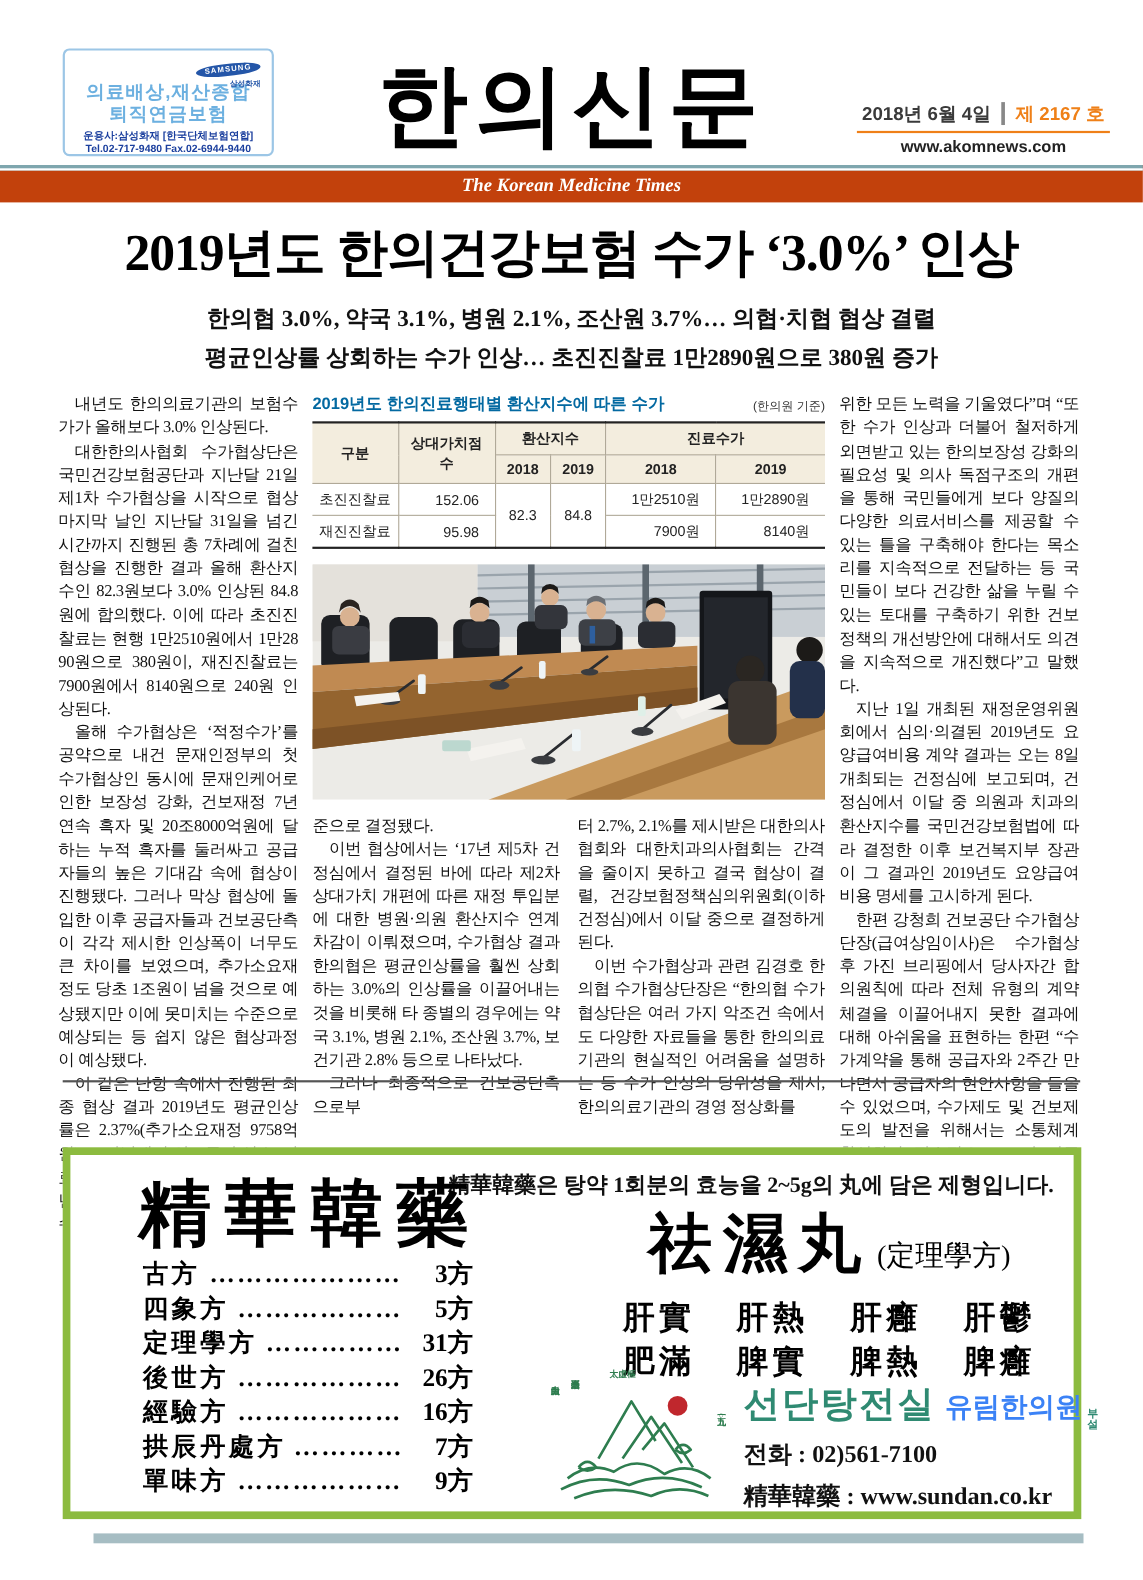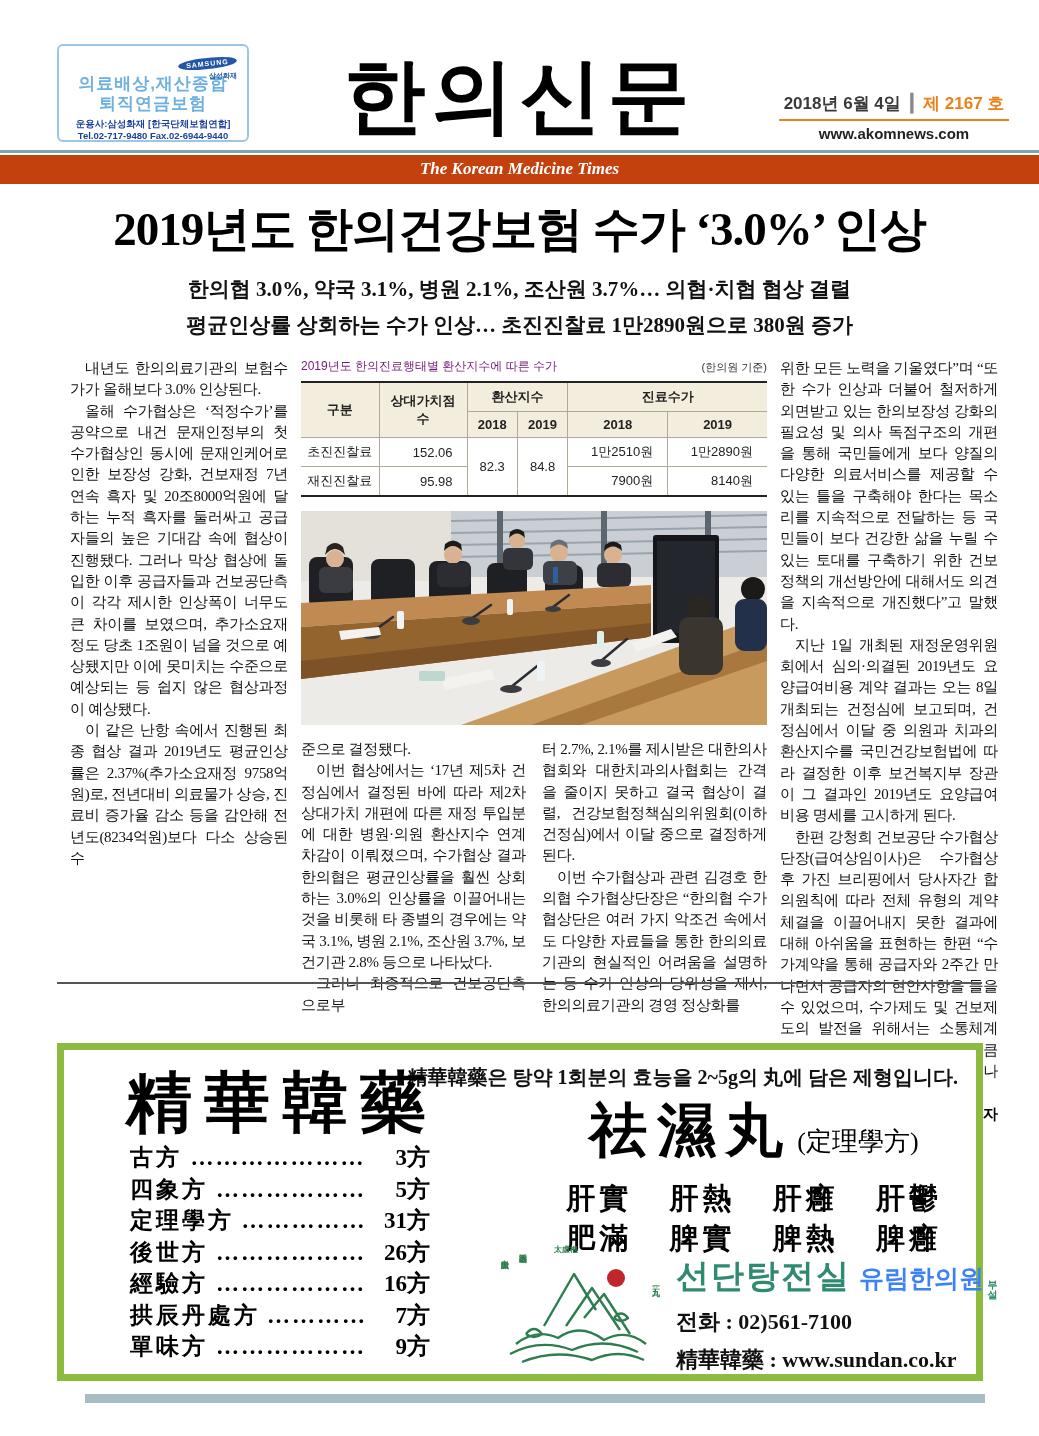--- a/index.html
+++ b/index.html
@@ -31,32 +31,32 @@
   .tagline-bar .inner-strip { position:absolute; left:0; right:0; top:0; height:5px; background:#7ea6ae; border-bottom:2px solid #fff; }
   .tagline-bar span { position:absolute; left:0; right:0; top:9px; text-align:center; color:#fff;
     font-style:italic; font-weight:bold; font-size:17px; font-family:"Liberation Serif",serif; }
 
   
   .headline { position:absolute; left:0; right:0; top:198px; text-align:center; }
   .headline h2 { font-size:47px; font-weight:bold; color:#000; letter-spacing:-1px; }
   .headline .sub { font-size:21px; font-weight:bold; color:#111; margin-top:14px; }
 
   
-  .body-grid { position:absolute; left:70px; top:358px; width:928px; height:620px; display:flex; gap:13px; }
+  .body-grid { position:absolute; left:53px; top:358px; width:928px; height:620px; display:flex; gap:13px; }
   .colA { width:226px; }
   .mid { width:466px; }
   .colD { width:226px; }
   .para { font-size:15px; line-height:21.3px; text-align:justify; word-break:break-all;
     color:#111; text-indent:15px; letter-spacing:-0.3px; }
   .para.no-indent { text-indent:0; }
   .byline { font-size:15px; font-weight:bold; text-align:right; margin-top:2px; }
 
   .table-title-row { display:flex; justify-content:space-between; align-items:flex-end;
     font-family:"Liberation Sans",sans-serif; }
-  .table-title { font-size:12px; font-weight:normal; color:#701a75; }
+  .table-title { font-size:15px; font-weight:bold; color:#0369a1; }
   .table-note { font-size:11px; color:#333; }
   table.rate { width:100%; border-collapse:collapse; margin-top:6px;
     font-family:"Liberation Sans",sans-serif; font-size:13px; color:#222;
     border-top:2px solid #222; border-bottom:2px solid #222; }
   table.rate th, table.rate td { border:1px solid #b0a998; padding:5px 6px; text-align:center; }
   table.rate th { background:#f3edde; font-weight:bold; }
   table.rate td.num { text-align:right; padding-right:14px; }
   table.rate tr:first-child th { border-top:none; }
   table.rate tr:last-child td { border-bottom:none; }
   table.rate th:first-child, table.rate td:first-child { border-left:none; }
@@ -130,20 +130,21 @@
   <section class="headline">
     <h2>2019년도 한의건강보험 수가 ‘3.0%’ 인상</h2>
     <div class="sub">한의협 3.0%, 약국 3.1%, 병원 2.1%, 조산원 3.7%… 의협·치협 협상 결렬</div>
     <div class="sub" style="margin-top:8px;">평균인상률 상회하는 수가 인상… 초진진찰료 1만2890원으로 380원 증가</div>
   </section>
 
   <div class="body-grid">
 
     <div class="colA">
       <p class="para">내년도 한의의료기관의 보험수가가 올해보다 3.0% 인상된다.</p>
+      <p class="para">대한한의사협회 수가협상단은 국민건강보험공단과 지난달 21일 제1차 수가협상을 시작으로 협상 마지막 날인 지난달 31일을 넘긴 시간까지 진행된 총 7차례에 걸친 협상을 진행한 결과 올해 환산지수인 82.3원보다 3.0% 인상된 84.8원에 합의했다. 이에 따라 초진진찰료는 현행 1만2510원에서 1만2890원으로 380원이, 재진진찰료는 7900원에서 8140원으로 240원 인상된다.</p>
       <p class="para">올해 수가협상은 ‘적정수가’를 공약으로 내건 문재인정부의 첫 수가협상인 동시에 문재인케어로 인한 보장성 강화, 건보재정 7년 연속 흑자 및 20조8000억원에 달하는 누적 흑자를 둘러싸고 공급자들의 높은 기대감 속에 협상이 진행됐다. 그러나 막상 협상에 돌입한 이후 공급자들과 건보공단측이 각각 제시한 인상폭이 너무도 큰 차이를 보였으며, 추가소요재정도 당초 1조원이 넘을 것으로 예상됐지만 이에 못미치는 수준으로 예상되는 등 쉽지 않은 협상과정이 예상됐다.</p>
       <p class="para">이 같은 난항 속에서 진행된 최종 협상 결과 2019년도 평균인상률은 2.37%(추가소요재정 9758억원)로, 전년대비 의료물가 상승, 진료비 증가율 감소 등을 감안해 전년도(8234억원)보다 다소 상승된 수</p>
     </div>
 
     <div class="mid">
       <div class="table-title-row">
         <span class="table-title">2019년도 한의진료행태별 환산지수에 따른 수가</span>
         <span class="table-note">(한의원 기준)</span>
       </div>
       <table class="rate">

